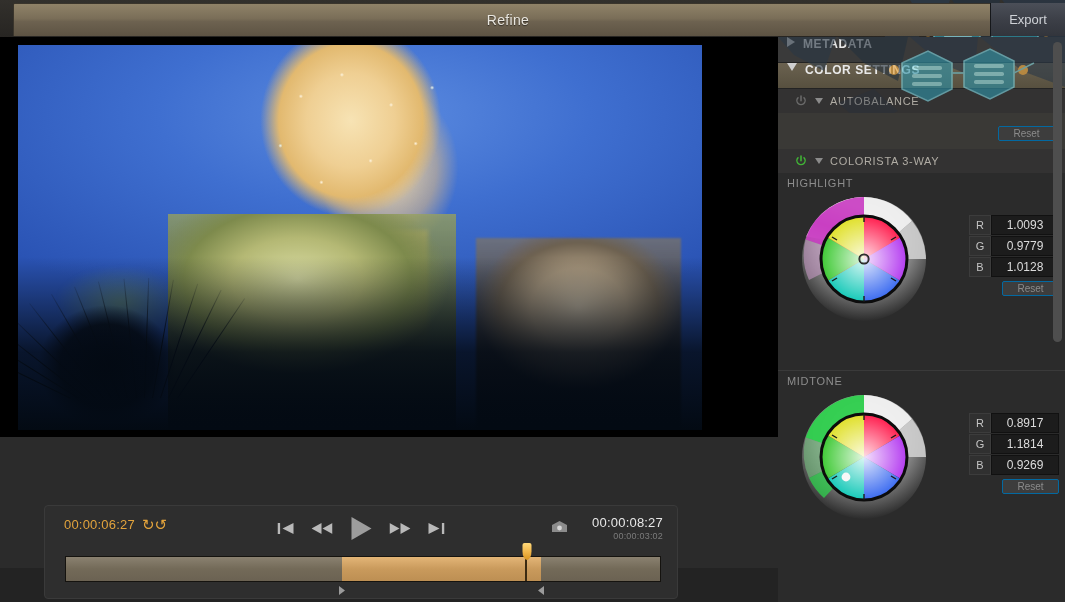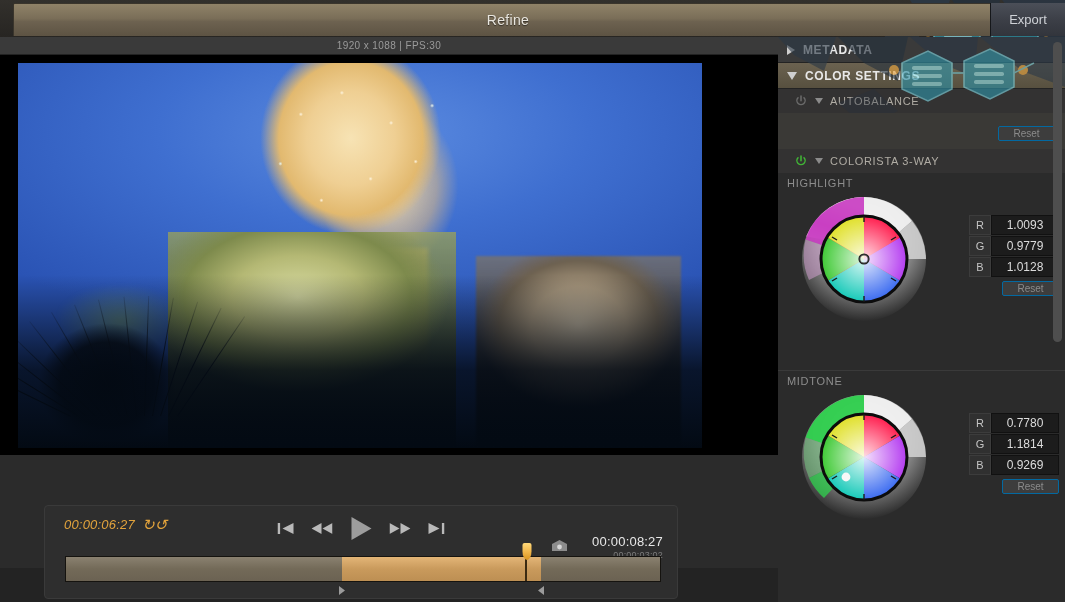--- a/index.html
+++ b/index.html
@@ -135,35 +135,35 @@
     filter: blur(2px);
   }
 
   
   #transport-panel {
     position: absolute; left: 44px; top: 468px; width: 634px; height: 94px;
     background: #2e2e2e; border: 1px solid #3a3a3a; border-radius: 4px;
   }
   #tc-left {
     position: absolute; left: 19px; top: 11px;
-    display: flex; align-items: center; gap: 7px; font-style: italic;
+    display: flex; align-items: center; gap: 7px;
   }
   #tc-left .tc { color: #e2a33c; font-size: 13px; letter-spacing: .2px; }
   #loop-icon { color: #e2a33c; font-size: 15px; line-height: 1; }
 
   #transport-btns {
     position: absolute; left: 50%; top: 10px; transform: translateX(-50%);
     display: flex; align-items: center; gap: 17px;
   }
   .tbtn { cursor: pointer; display: flex; align-items: center; }
   .tbtn svg { display: block; }
 
   #tc-right {
     position: absolute; right: 14px; top: 9px;
-    display: flex; align-items: flex-start; gap: 24px; margin-top: 19px;
+    display: flex; align-items: flex-start; gap: 24px;
   }
   #cam-icon { margin-top: 4px; }
   #tc-right .tcbox { text-align: right; }
   #tc-right .tc-main { color: #e7e7e7; font-size: 13px; letter-spacing: .2px; }
   #tc-right .tc-sub { color: #7c7c7c; font-size: 9px; margin-top: 1px; letter-spacing: .2px; }
 
   #scrub-wrap { position: absolute; left: 20px; top: 50px; width: 596px; height: 40px; }
   #scrub-track {
     position: absolute; left: 0; top: 0; width: 596px; height: 26px;
     border: 1px solid #15130f;
@@ -197,21 +197,21 @@
     text-shadow: 0 1px 2px rgba(0,0,0,.9);
     z-index: 30; pointer-events: none;
   }
 
   
   #right-panel {
     position: absolute; left: 778px; top: 37px; width: 287px; height: 565px;
     background: #2b2b2b; overflow: hidden;
   }
   .sec-header {
-    height: 26px; display: flex; align-items: center; gap: 8px;
+    height: 26px; display: flex; align-items: flex-start; gap: 8px;
     padding-left: 9px; cursor: pointer;
     border-bottom: 1px solid #232323;
   }
   #sec-metadata { background: #3a3a3a; }
   #sec-color { background: linear-gradient(180deg,#6b6250 0%,#57503f 100%); }
   .sec-header .lbl { color: #e8e8e8; font-size: 12px; font-weight: bold; letter-spacing: .6px; }
   .tri { width: 0; height: 0; }
   .tri-right { border-left: 8px solid #cfcfcf; border-top: 5px solid transparent; border-bottom: 5px solid transparent; }
   .tri-down { border-top: 8px solid #cfcfcf; border-left: 5px solid transparent; border-right: 5px solid transparent; }
   .tri-down-sm { border-top: 6px solid #8b8b8b; border-left: 4px solid transparent; border-right: 4px solid transparent; }
@@ -308,23 +308,20 @@
     <div id="refine-tab">
       <span>Refine</span>
     </div>
     <div id="export-btn">
       <span>Export</span>
     </div>
   </div>
 
   <div id="viewer-col">
 
-    <div id="viewer-info">
-      <span>1920 x 1088 | FPS:30</span>
-    </div>
 
     <div id="video-stage">
       <div id="video-frame">
         <div class="water"></div>
         <div class="anemone"></div>
         <div class="anemone-tips"></div>
         <div class="anemone-stalk"></div>
         <div class="greenalgae"></div>
         <div class="reef"></div>
         <div class="reef-purple"></div>
@@ -614,21 +611,21 @@
               <line x1="65" y1="108" x2="65" y2="102"></line>
               <line x1="33" y1="87" x2="38" y2="84"></line>
               <line x1="33" y1="43" x2="38" y2="46"></line>
             </g>
             <circle cx="47" cy="85" r="4.4" fill="#f7f7f7"></circle>
           </svg>
         </div>
         <div class="rgb-stack">
           <div class="rgb-row">
             <div class="ch">R</div>
-            <div class="val">0.7780</div>
+            <div class="val">0.8917</div>
           </div>
           <div class="rgb-row">
             <div class="ch">G</div>
             <div class="val">1.1814</div>
           </div>
           <div class="rgb-row">
             <div class="ch">B</div>
             <div class="val">0.9269</div>
           </div>
           <div class="reset-btn wheel-reset">

